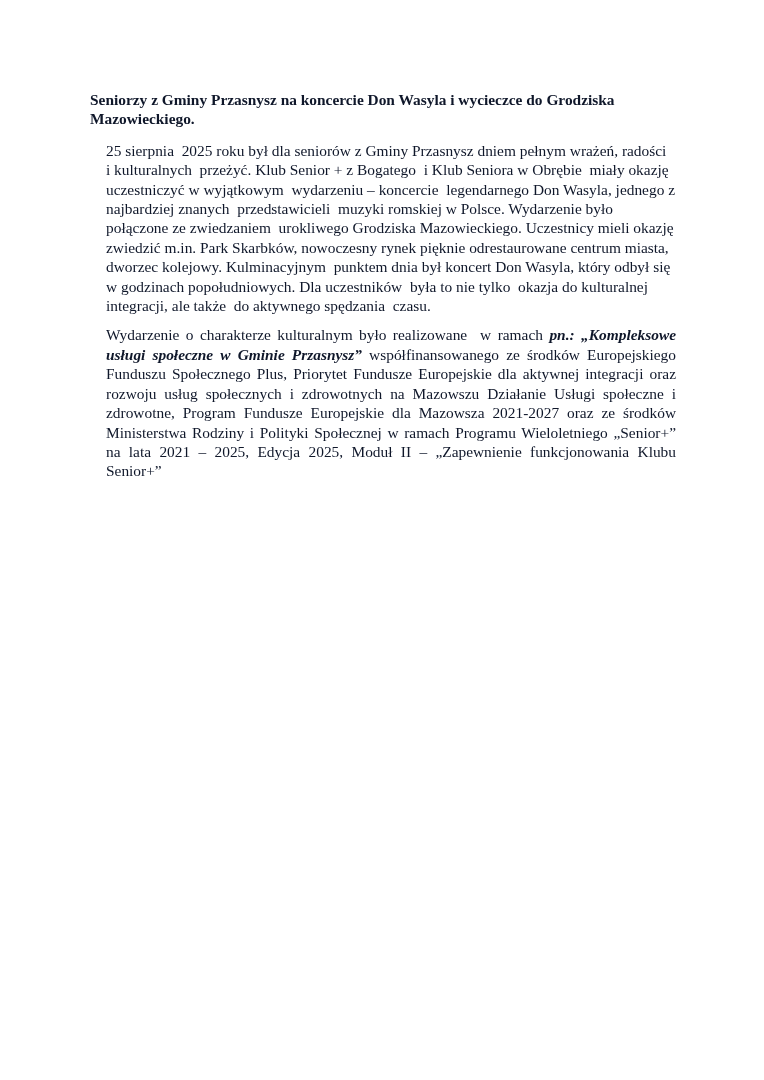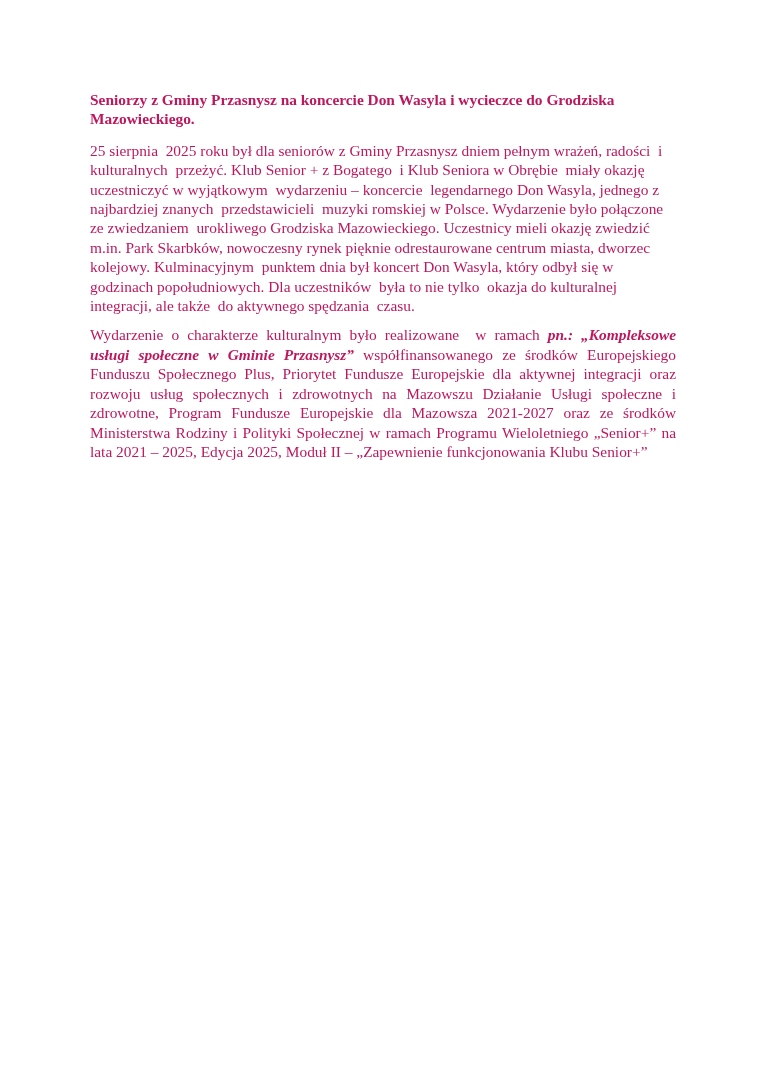--- a/index.html
+++ b/index.html
@@ -15,30 +15,30 @@
       overflow: hidden;
     }
     .content {
       position: absolute;
       left: 90px;
       top: 90px;
       width: 586px;
       font-family: "Liberation Serif", serif;
       font-size: 15.4px;
       line-height: 19.4px;
-      color: #be185d;
+      color: #0f172a;
     }
     .doc-title {
       font-size: 15.4px;
       font-weight: bold;
       margin: 0 0 12px 0;
       text-align: left;
     }
     .para {
-      margin: 0 0 10px 0;
+      margin: 0 0 10px 16px;
       white-space: pre-wrap;
     }
     .para-left {
       text-align: left;
     }
     .para-justify {
       text-align: justify;
       font-family: Liberation Serif, serif;
     }
     .bold-italic {

